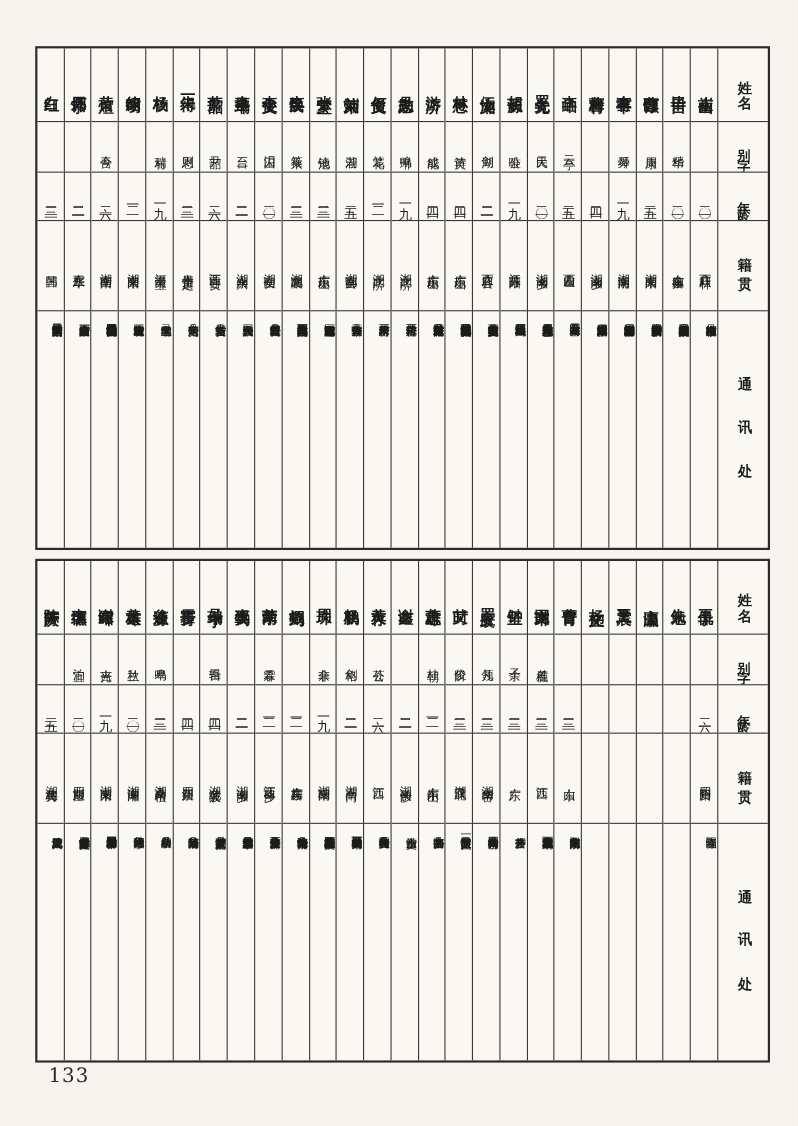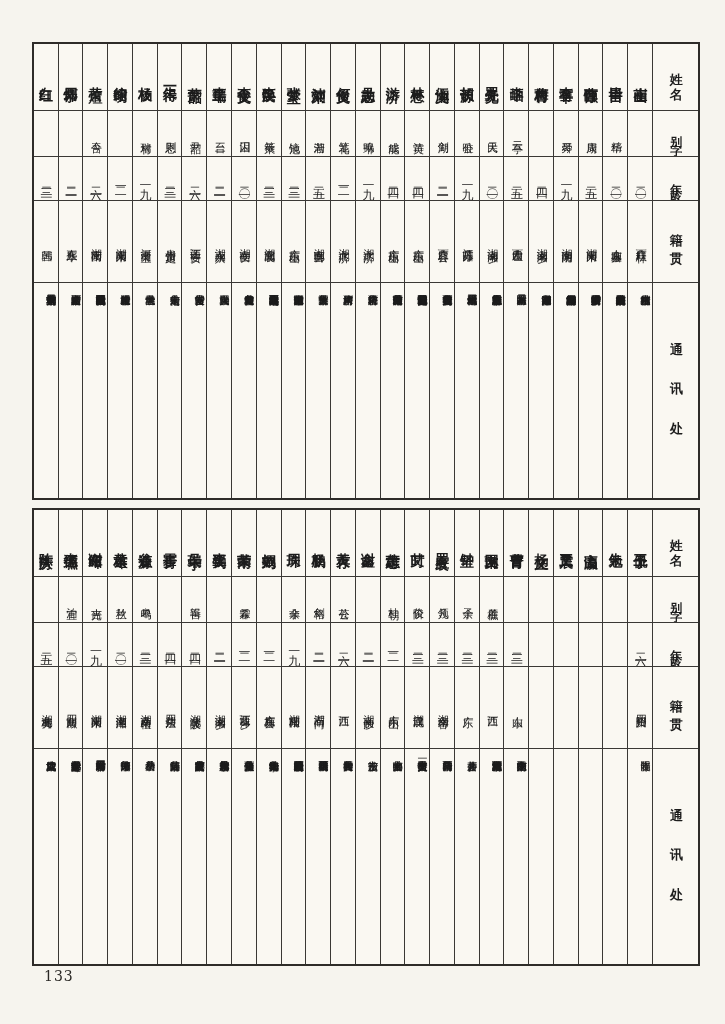--- a/index.html
+++ b/index.html
@@ -45,21 +45,21 @@
   .header-col .cell.zi      { letter-spacing:8px;  font-size:12px; }
   .header-col .cell.age     { letter-spacing:6px;  font-size:12px; }
   .header-col .cell.origin  { letter-spacing:18px; font-size:13px; }
   .header-col .cell.address {
     display:flex; align-items:center; justify-content:center;
     font-size:13px; letter-spacing:40px; padding:0;
   }
   .page-number {
     position:absolute; left:44px; top:968px;
     font-family:"DejaVu Serif","Liberation Serif",serif;
-    font-size:14px; color:#2a2825; letter-spacing:1px;
+    font-size:18px; color:#2a2825; letter-spacing:1px;
   }
 </style>
 </head>
 <body>
 
 <div class="sheet">
   <div class="tbl tbl-top">
       <div class="col header-col">
         <div class="cell name">姓名</div>
         <div class="cell zi">别字</div>

